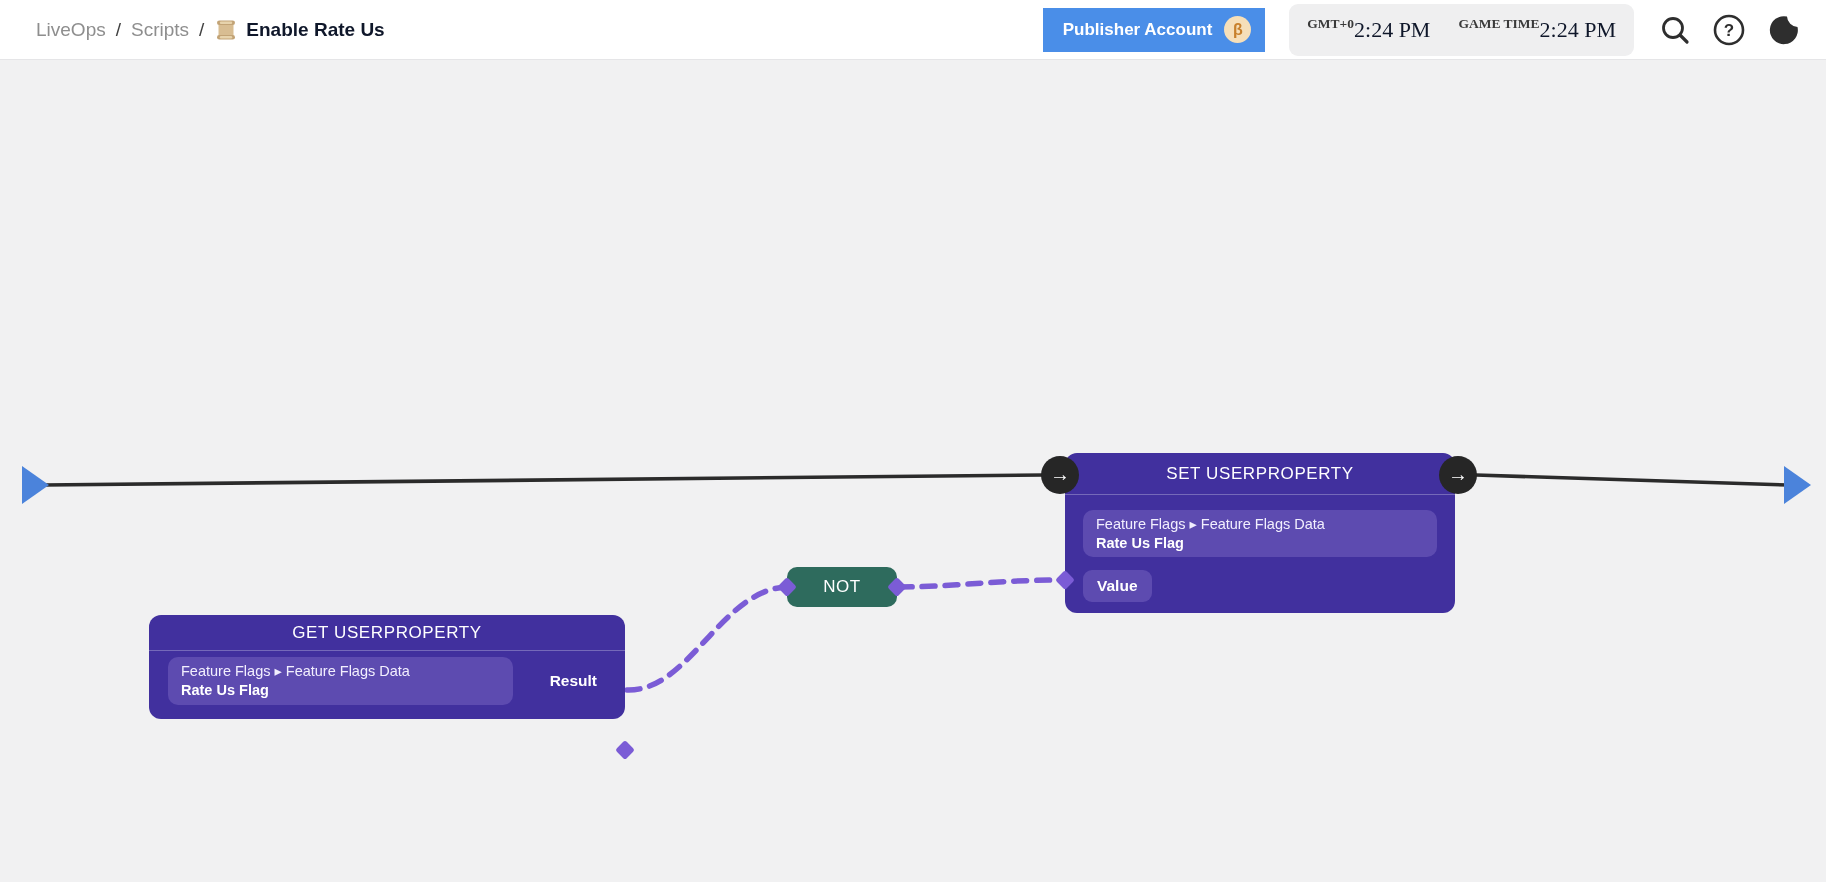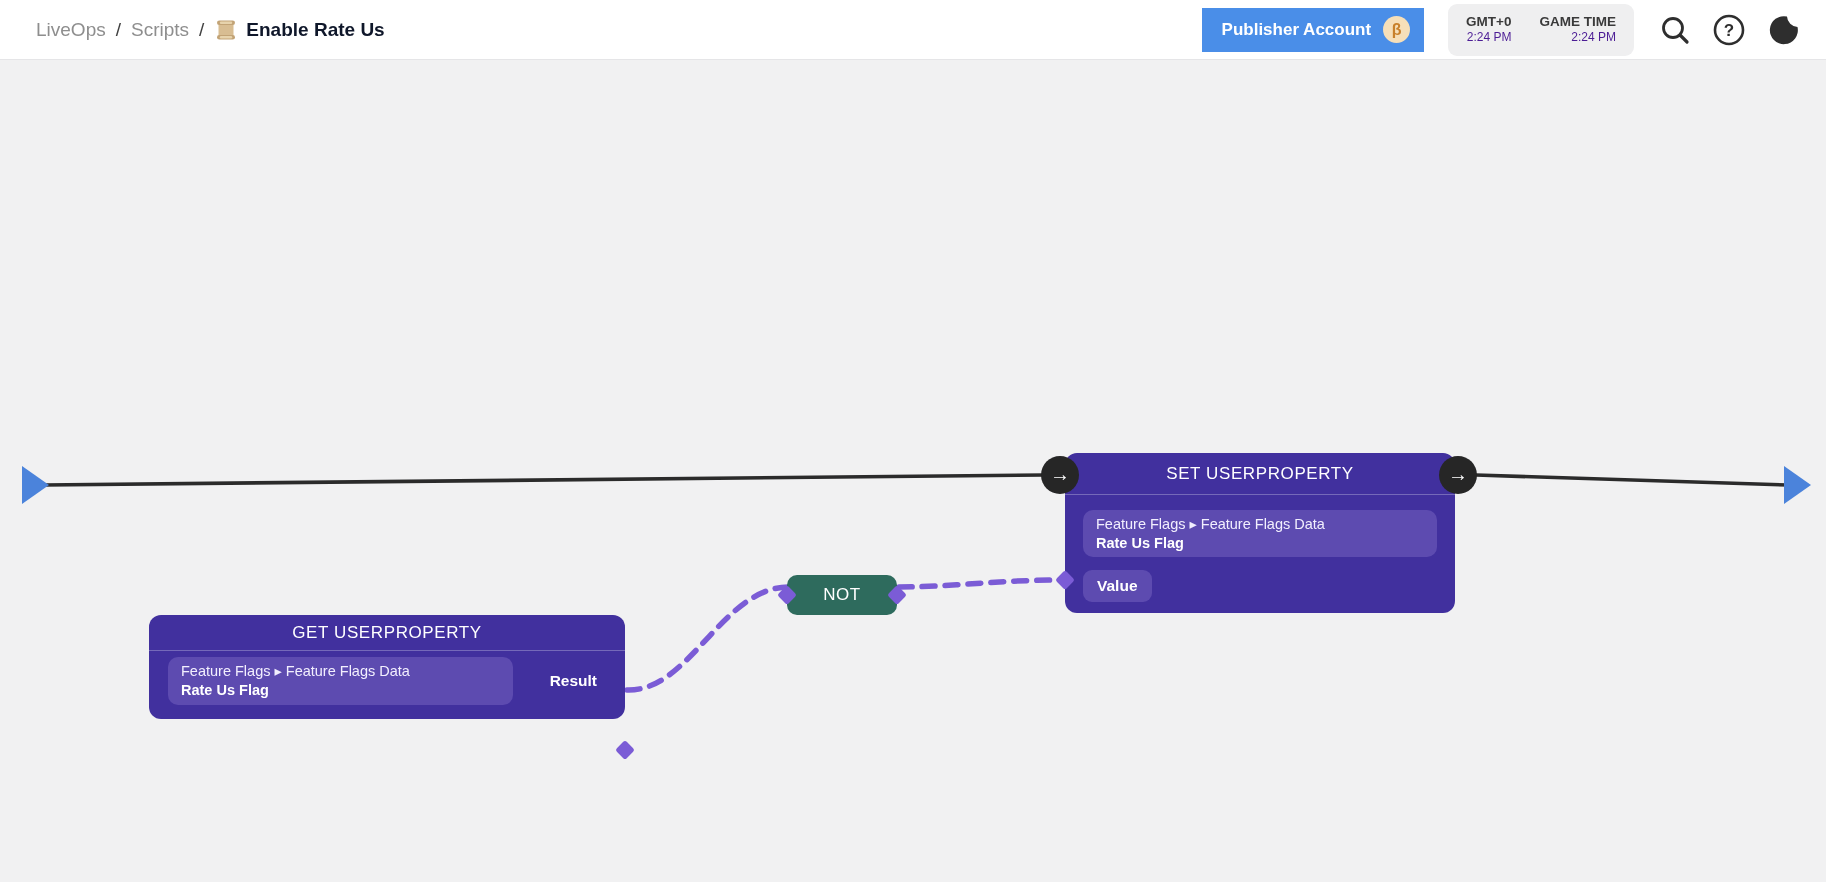--- a/index.html
+++ b/index.html
@@ -18,23 +18,23 @@
 
   .topbar-right { display:flex; align-items:center; gap:24px; }
   .pub-btn { display:flex; align-items:center; gap:12px; background:#4A8EE8; color:#FFFFFF;
     border:none; border-radius:0; height:44px; padding:0 14px 0 20px;
     font-size:17px; font-weight:700; cursor:pointer; }
   .beta-badge { width:27px; height:27px; border-radius:50%; background:#F6DFB9; color:#C8802B;
     display:flex; align-items:center; justify-content:center; font-size:16px; font-weight:700; }
 
   .clock-box { background:#EFEFF0; border-radius:9px; height:52px; padding:5px 18px;
     display:flex; align-items:center; gap:28px; }
-  .clock-col { display:flex; flex-direction:column; align-items:flex-end; line-height:1.25; }
+  .clock-col { display:flex; flex-direction:row; align-items:flex-start; line-height:1.25;font-family:Liberation Serif, serif; }
   .clock-label { font-size:13.5px; font-weight:700; color:#3A3A3A; }
-  .clock-time { font-size:12px; font-weight:500; color:#4c1d95; }
+  .clock-time { font-size:22px; font-weight:500; color:#0f172a; }
 
   .iconbar { display:flex; align-items:center; gap:20px; padding-right:6px; }
   .ic { width:34px; height:34px; display:flex; align-items:center; justify-content:center; cursor:pointer; }
 
   
   .canvas { position:relative; width:1826px; height:822px; background:#F1F1F2; }
   .wires { position:absolute; left:0; top:0; z-index:1; }
 
   .node { position:absolute; background:#41309E; border-radius:12px; color:#FFFFFF; z-index:5; }
   .node-header { height:36px; display:flex; align-items:center; justify-content:center;
@@ -49,21 +49,21 @@
   .diamond { position:absolute; width:14px; height:14px; background:#7B5CD6;
     transform:rotate(45deg); border-radius:2.5px; z-index:8; cursor:crosshair; }
 
   .get-node { left:149px; top:555px; width:476px; height:104px; }
   .get-body { position:relative; display:flex; align-items:center; height:60px; padding:0 28px 0 19px; }
   .get-body .prop-pill { width:345px; }
   .get-body .port-label { margin-left:auto; }
 
   .not-node { left:787px; top:507px; width:110px; height:40px; background:#2E6B5D;
     border-radius:10px; display:flex; align-items:center; justify-content:center;
-    font-size:17px; color:#FFF; letter-spacing:.5px; z-index:5; position:absolute; cursor:pointer;margin-top:8px;}
+    font-size:17px; color:#FFF; letter-spacing:.5px; z-index:5; position:absolute; cursor:pointer;}
 
   .set-node { left:1065px; top:393px; width:390px; height:160px; }
   .set-header { height:42px; }
   .set-body { position:relative; padding:15px 18px 0 18px; display:flex; flex-direction:column; gap:13px; }
   .value-pill { background:#5D4BB0; border-radius:9px; padding:7px 14px; width:fit-content;
     font-size:15.5px; font-weight:700; cursor:pointer; }
 
   .flow-port { position:absolute; width:38px; height:38px; border-radius:50%; background:#262626;
     display:flex; align-items:center; justify-content:center; z-index:9; cursor:crosshair; }
   .flow-port span { color:#FFFFFF; font-size:20px; font-weight:700; line-height:1; transform:translateY(-1px); }

